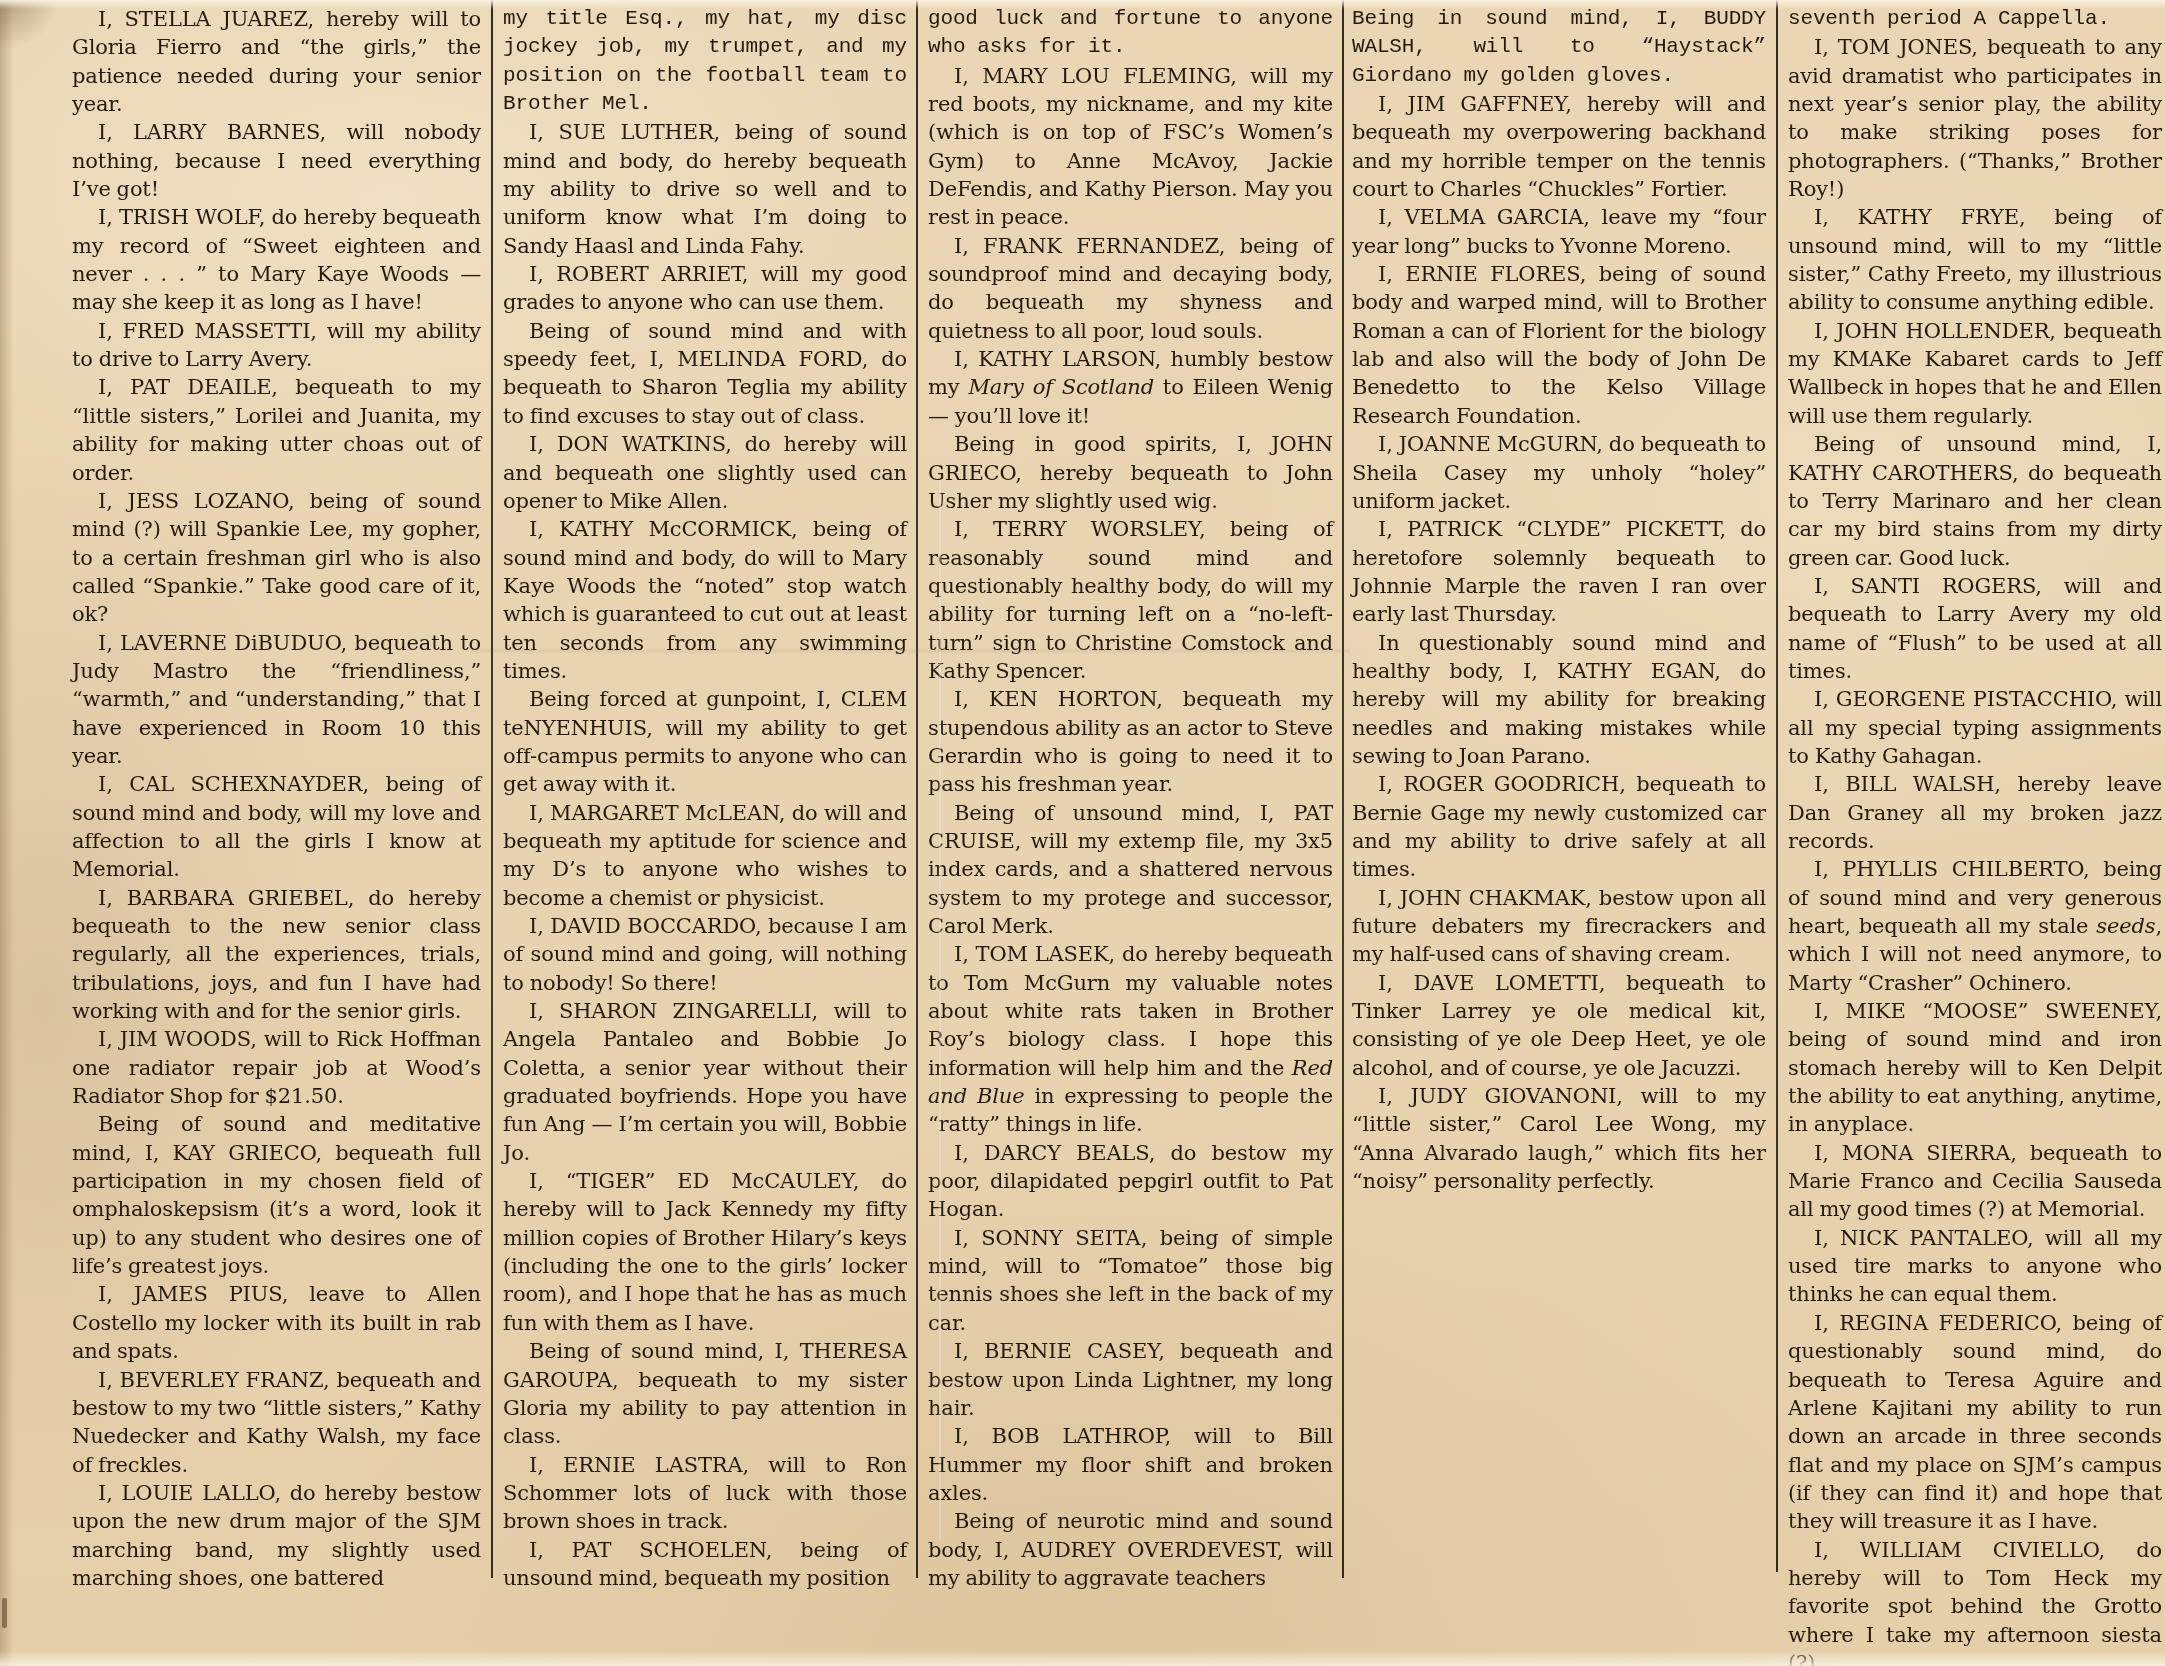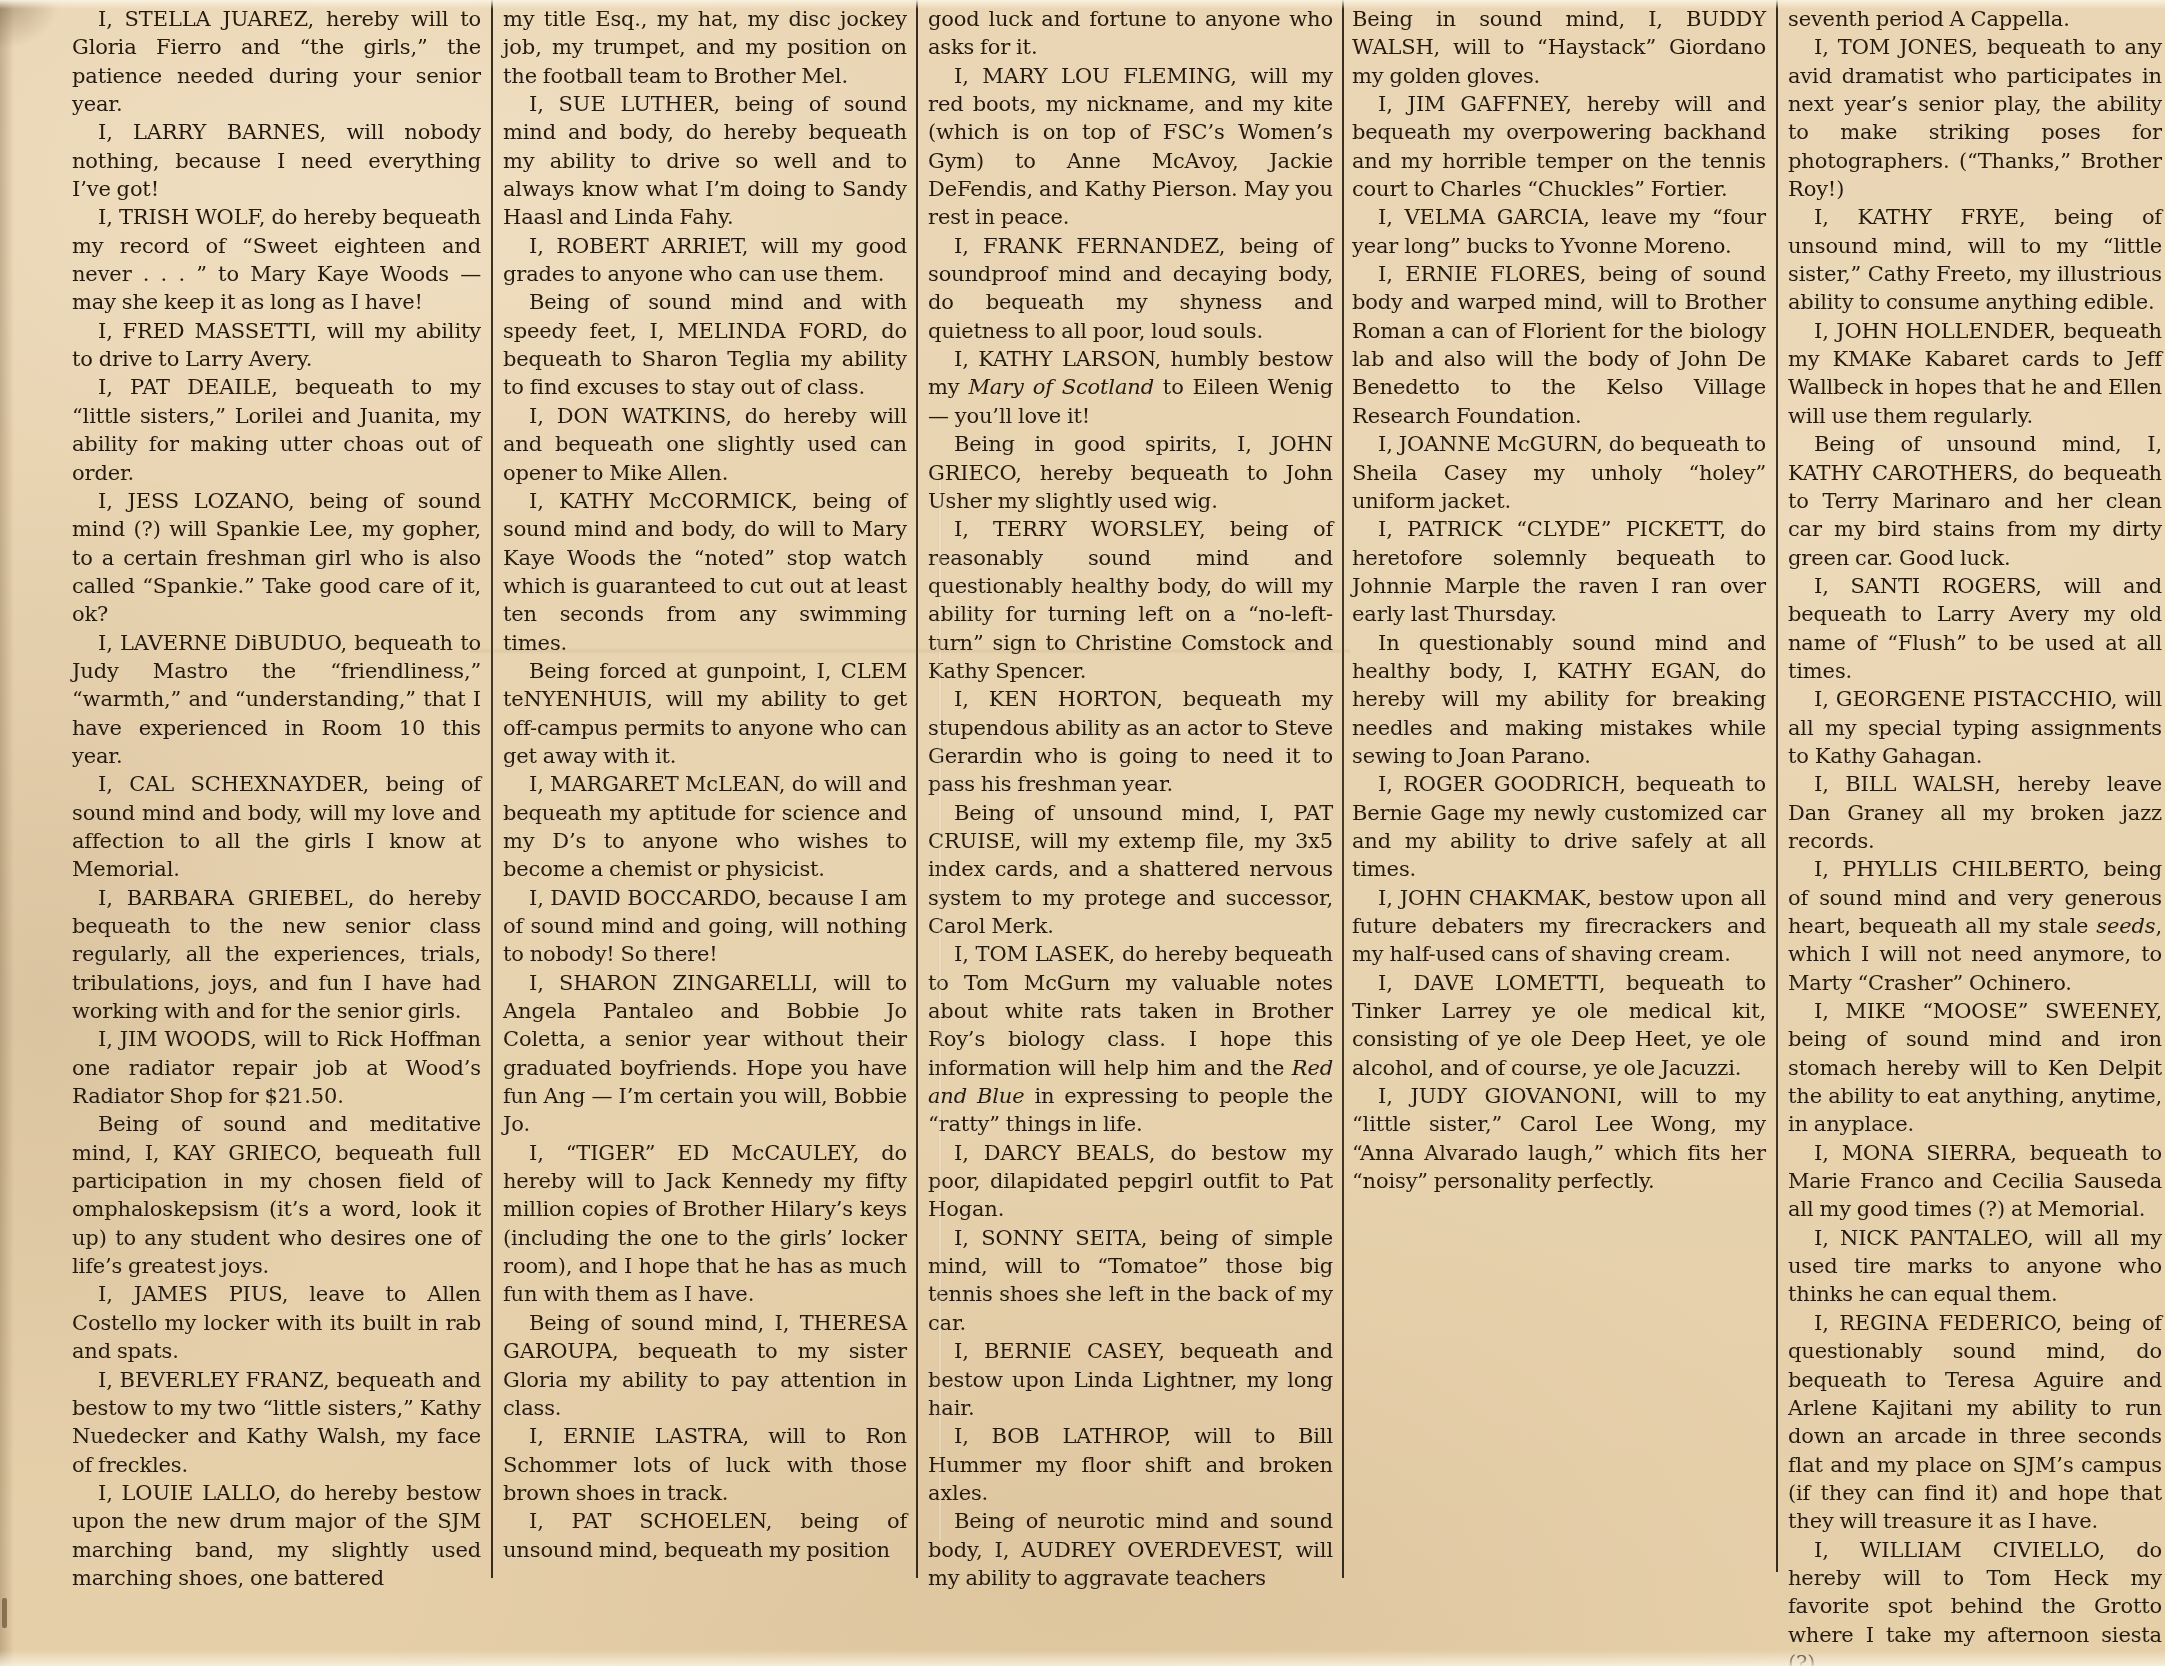--- a/index.html
+++ b/index.html
@@ -28,21 +28,21 @@
     line-height: 28.35px;
     letter-spacing: -0.15px;
     word-spacing: -0.6px;
   }
   #column-1 { left: 72px;   width: 409px; }
   #column-2 { left: 503px;  width: 404px; }
   #column-3 { left: 928px;  width: 405px; }
   #column-4 { left: 1352px; width: 414px; }
   #column-5 { left: 1788px; width: 374px; }
   .par { margin: 0; text-indent: 26px; }
-  .par.cont { text-indent: 0; }
+  .par.cont { text-indent: 0; font-family: Liberation Mono, monospace; }
   .par i { font-style: italic; }
   .par sup { font-size: 0.68em; vertical-align: super; line-height: 0; }
   .rule {
     position: absolute; top: 0;
     width: 2px; height: 1578px;
     background: linear-gradient(180deg, #352b1c 0%, #46392a 55%, #352b1c 100%);
   }
   #rule-1 { left: 491px; }
   #rule-2 { left: 916px; }
   #rule-3 { left: 1342px; }
@@ -95,21 +95,21 @@
       <p class="par">I, CAL SCHEXNAYDER, being of sound mind and body, will my love and affection to all the girls I know at Memorial.</p>
       <p class="par">I, BARBARA GRIEBEL, do hereby bequeath to the new senior class regularly, all the experiences, trials, tribulations, joys, and fun I have had working with and for the senior girls.</p>
       <p class="par">I, JIM WOODS, will to Rick Hoffman one radiator repair job at Wood’s Radiator Shop for $21.50.</p>
       <p class="par">Being of sound and meditative mind, I, KAY GRIECO, bequeath full participation in my chosen field of omphaloskepsism (it’s a word, look it up) to any student who desires one of life’s greatest joys.</p>
       <p class="par">I, JAMES PIUS, leave to Allen Costello my locker with its built in rab and spats.</p>
       <p class="par">I, BEVERLEY FRANZ, bequeath and bestow to my two “little sisters,” Kathy Nuedecker and Kathy Walsh, my face of freckles.</p>
       <p class="par">I, LOUIE LALLO, do hereby bestow upon the new drum major of the SJM marching band, my slightly used marching shoes, one battered</p>
     </div>
   <div class="col" id="column-2">
       <p class="par cont">my title Esq., my hat, my disc jockey job, my trumpet, and my position on the football team to Brother Mel.</p>
-      <p class="par">I, SUE LUTHER, being of sound mind and body, do hereby bequeath my ability to drive so well and to always know what I’m doing to Sandy Haasl and Linda Fahy.</p>
+      <p class="par">I, SUE LUTHER, being of sound mind and body, do hereby bequeath my ability to drive so well and to uniform know what I’m doing to Sandy Haasl and Linda Fahy.</p>
       <p class="par">I, ROBERT ARRIET, will my good grades to anyone who can use them.</p>
       <p class="par">Being of sound mind and with speedy feet, I, MELINDA FORD, do bequeath to Sharon Teglia my ability to find excuses to stay out of class.</p>
       <p class="par">I, DON WATKINS, do hereby will and bequeath one slightly used can opener to Mike Allen.</p>
       <p class="par">I, KATHY McCORMICK, being of sound mind and body, do will to Mary Kaye Woods the “noted” stop watch which is guaranteed to cut out at least ten seconds from any swimming times.</p>
       <p class="par">Being forced at gunpoint, I, CLEM teNYENHUIS, will my ability to get off-campus permits to anyone who can get away with it.</p>
       <p class="par">I, MARGARET McLEAN, do will and bequeath my aptitude for science and my D’s to anyone who wishes to become a chemist or physicist.</p>
       <p class="par">I, DAVID BOCCARDO, because I am of sound mind and going, will nothing to nobody! So there!</p>
       <p class="par">I, SHARON ZINGARELLI, will to Angela Pantaleo and Bobbie Jo Coletta, a senior year without their graduated boyfriends. Hope you have fun Ang — I’m certain you will, Bobbie Jo.</p>
       <p class="par">I, “TIGER” ED McCAULEY, do hereby will to Jack Kennedy my fifty million copies of Brother Hilary’s keys (including the one to the girls’ locker room), and I hope that he has as much fun with them as I have.</p>
       <p class="par">Being of sound mind, I, THERESA GAROUPA, bequeath to my sister Gloria my ability to pay attention in class.</p>

